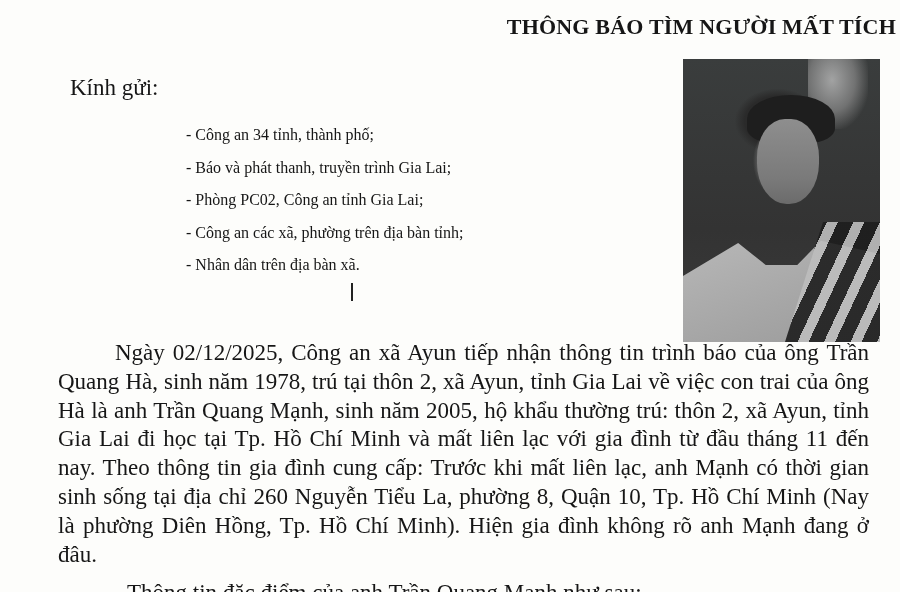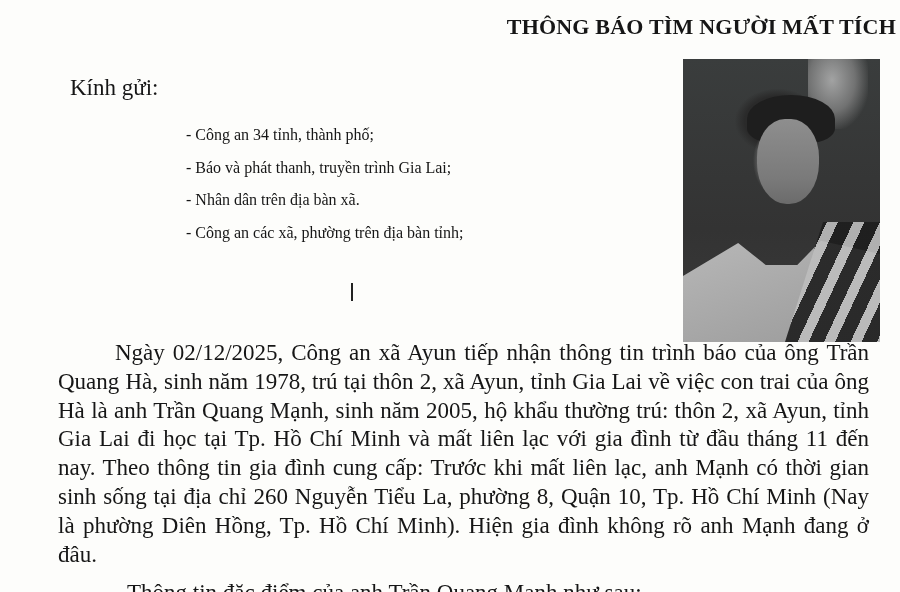--- a/index.html
+++ b/index.html
@@ -82,22 +82,23 @@
 <body>
 
 <div>
   <div class="title">THÔNG BÁO TÌM NGƯỜI MẤT TÍCH</div>
 
   <div class="salute">Kính gửi:</div>
 
   <ul class="recipients">
     <li>- Công an 34 tỉnh, thành phố;</li>
     <li>- Báo và phát thanh, truyền trình Gia Lai;</li>
+    <li>- Phòng PC02, Công an tỉnh Gia Lai;</li>
+    <li>- Công an các xã, phường trên địa bàn tỉnh;</li>
     <li>- Nhân dân trên địa bàn xã.</li>
-    <li>- Công an các xã, phường trên địa bàn tỉnh;</li>
   </ul>
 
   <div class="photo" title="Ảnh chân dung anh Trần Quang Mạnh">
     <div class="highlight"></div>
     <div class="hair"></div>
     <div class="face"></div>
     <div class="shirt"></div>
     <div class="strap"></div>
   </div>
 

